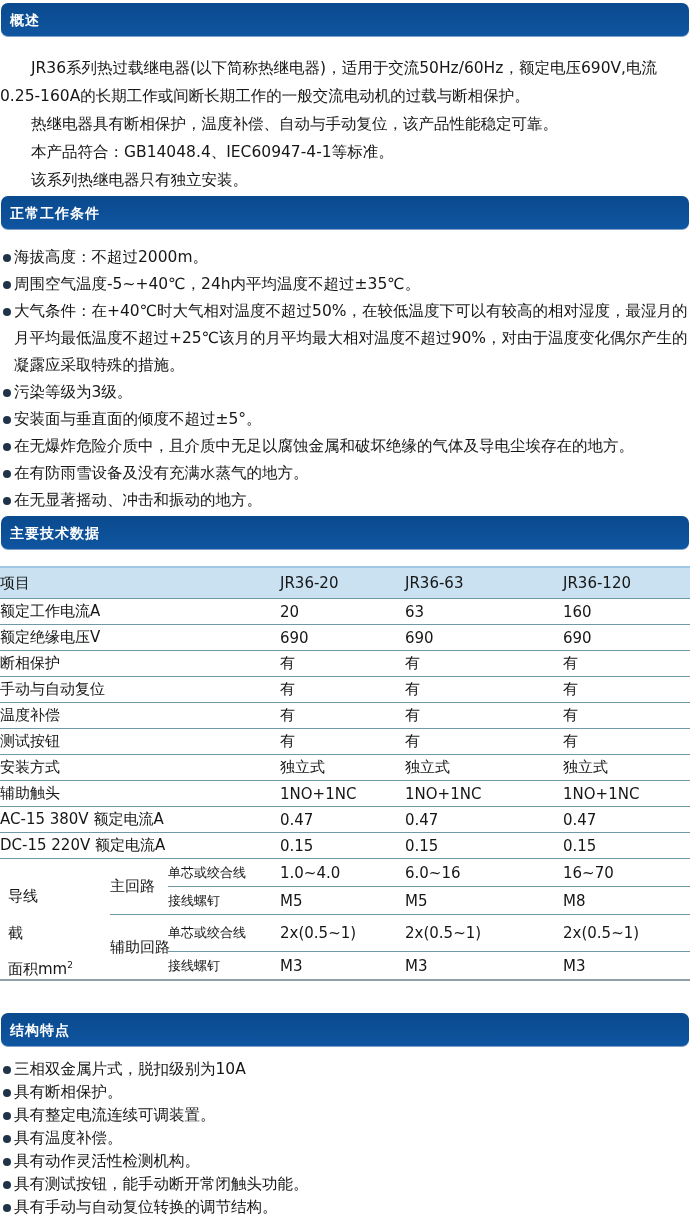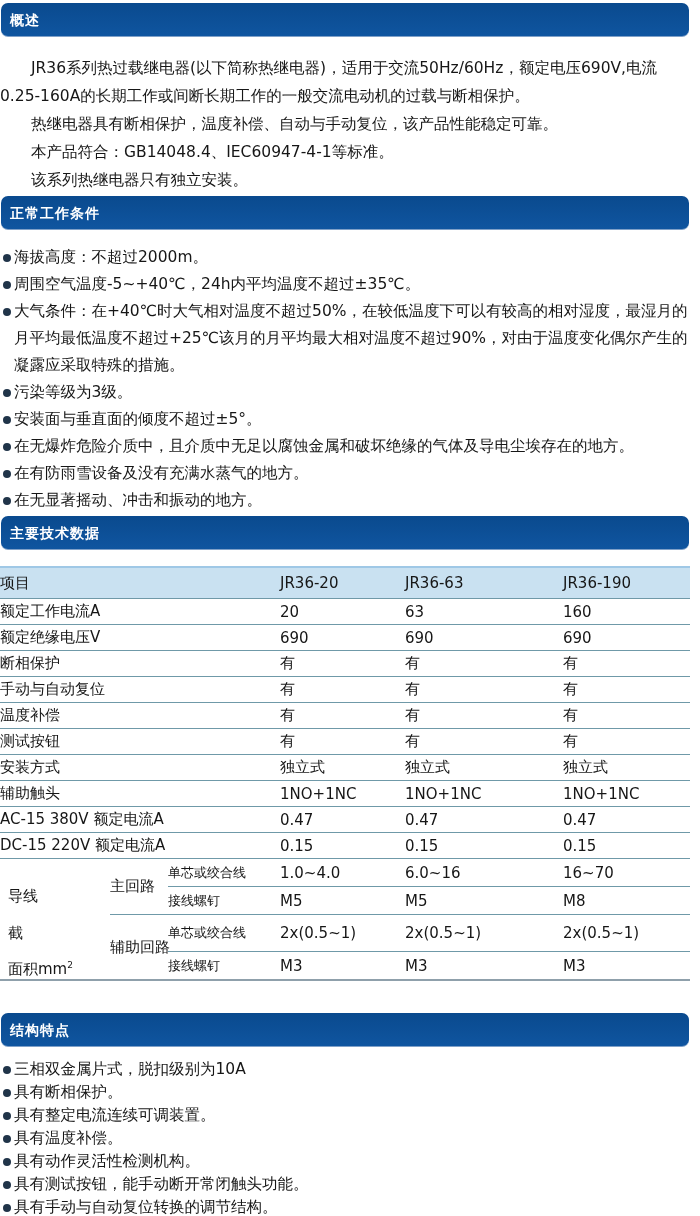--- a/index.html
+++ b/index.html
@@ -106,21 +106,21 @@
         <col style="width:112px">
       <col style="width:125px">
         <col style="width:158px">
         <col style="width:127px">
     </colgroup>
     <thead>
       <tr>
         <td colspan="3" class="lab">项目</td>
         <td class="v">JR36-20</td>
         <td class="v">JR36-63</td>
-        <td class="v">JR36-190</td>
+        <td class="v">JR36-120</td>
       </tr>
     </thead>
     <tbody>
       <tr class="r">
         <td colspan="3" class="lab">额定工作电流A</td>
         <td class="v">20</td>
         <td class="v">63</td>
         <td class="v">160</td>
       </tr>
       <tr class="r">

